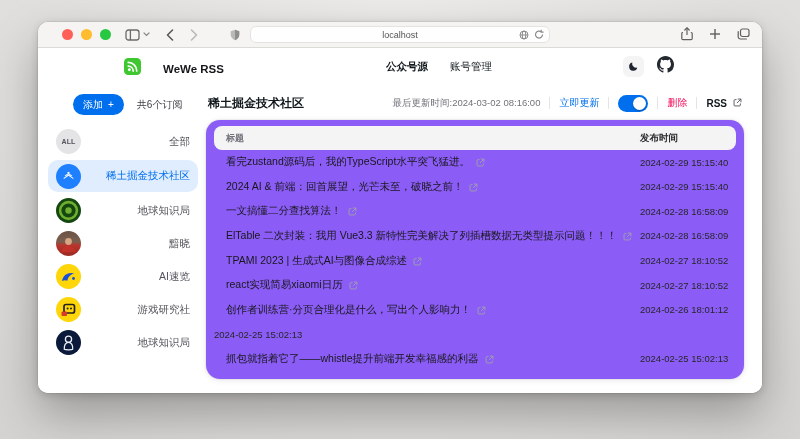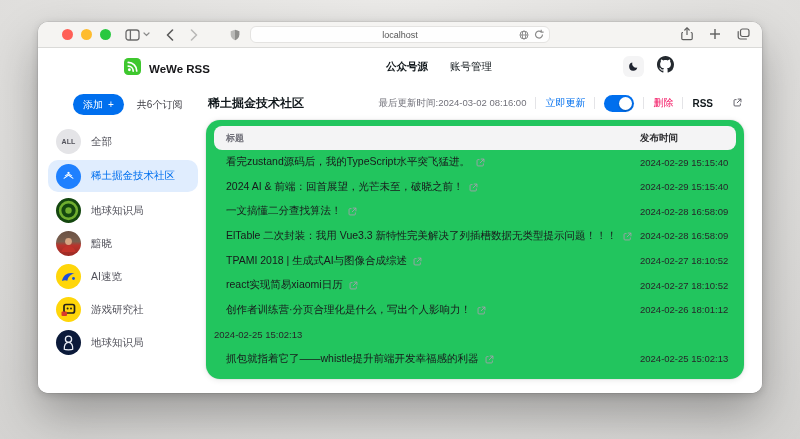--- a/index.html
+++ b/index.html
@@ -33,63 +33,63 @@
     position:absolute; left:212px; top:4px; width:300px; height:17px;
     background:#fefefe; border:1px solid #e4e3e1; border-radius:6px;
     display:flex; align-items:center; justify-content:center;
     font-size:9px; color:#545454;
   }
   .urlicons { position:absolute; right:5px; top:2px; display:flex; gap:5px; align-items:center; color:#8b8b8b; }
   .chrome-right { position:absolute; right:12px; top:5px; display:flex; gap:16px; align-items:center; color:#5f5f5f; }
   
   .app { flex:1; display:flex; flex-direction:column; border-radius:0 0 10px 10px; background:#fff; overflow:hidden; }
   .app-header { flex:0 0 37px; position:relative; }
-  .logo { position:absolute; left:86px; top:10px; display:flex; align-items:center; gap:8px; }
+  .logo { position:absolute; left:86px; top:10px; display:flex; align-items:center; gap:22px; }
   .logo-text { font-size:11.5px; font-weight:700; color:#17171a; }
   .nav { position:absolute; left:348px; top:12px; display:flex; gap:22px; font-size:10.5px; }
   .nav .nav-item { color:#11181c; cursor:default; }
   .nav .nav-item.active { font-weight:700; }
   .hdr-icons { position:absolute; right:88px; top:8px; display:flex; gap:13px; align-items:center; }
   .moon-btn { width:21px; height:21px; border-radius:6px; background:#f4f4f5; display:flex; align-items:center; justify-content:center; }
   
   .main { flex:1; display:flex; padding:7px 18px 14px 10px; min-height:0; }
   .leftcol { flex:0 0 150px; display:flex; flex-direction:column; }
   .left-top { display:flex; align-items:center; gap:13px; margin:2px 0 12px 0;padding-left:25px; }
   .add-btn {
     height:21px; padding:0 10px; border-radius:12px; background:#006fee; color:#fff;
     font-size:10px; display:flex; align-items:center; gap:5px; border:none; cursor:pointer;
   }
   .sub-count { font-size:10px; color:#3f3f46; }
   .side-list { display:flex; flex-direction:column; gap:4px; }
-  .side-item { display:flex; align-items:center; gap:10px; padding:3px 8px; height:29px; border-radius:10px; cursor:pointer; }
+  .side-item { display:flex; align-items:center; gap:10px; padding:3px 8px; height:29px; border-radius:10px; cursor:pointer;justify-content:space-between; }
   .side-item .label { font-size:10.5px; color:#52525b; white-space:nowrap; }
   .side-item.selected { background:#e0edfe; height:32px; }
   .side-item.selected .label { color:#006fee; font-weight:500; }
   .avatar { width:25px; height:25px; border-radius:50%; flex:0 0 25px; display:flex; align-items:center; justify-content:center; overflow:hidden; }
   .av-all { background:#e4e4e7; font-size:7px; font-weight:700; color:#52525b; letter-spacing:.2px; }
   .av-juejin { background:#1e80ff; }
   .av-earth { background:#14470f; }
   .av-photo { background:linear-gradient(180deg,#6b5244 0%,#7a5f4e 42%,#b8342c 58%,#9c2a24 100%); }
   .av-ai { background:#ffd60a; }
   .av-game { background:#ffd60a; }
   .av-tencent { background:#0b1a3a; }
   
   .rightcol { flex:1; display:flex; flex-direction:column; margin-left:8px; min-width:0; }
   .feed-header { display:flex; align-items:center; justify-content:space-between; height:22px; margin:0 2px 6px 2px; }
   .feed-title { font-size:12px; font-weight:700; color:#11181c; }
   .feed-meta { display:flex; align-items:center; gap:9px; font-size:10px; }
   .meta-update { font-size:9.5px; color:#71717a; }
   .meta-sep { width:1px; height:12px; background:#e4e4e7; }
   .meta-refresh { color:#006fee; font-weight:500; cursor:pointer; }
   .meta-delete { color:#f31260; font-weight:500; cursor:pointer; }
-  .meta-rss { color:#11181c; font-weight:700; display:flex; align-items:center; gap:20px; cursor:pointer; }
+  .meta-rss { color:#11181c; font-weight:700; display:flex; align-items:center; gap:6px; cursor:pointer; }
   .toggle { width:30px; height:17px; border-radius:9px; background:#006fee; position:relative; cursor:pointer; }
   .toggle .knob { position:absolute; right:2px; top:2px; width:13px; height:13px; border-radius:50%; background:#fff; box-shadow:0 1px 2px rgba(0,0,0,.25); }
   .card {
-    flex:1; border-radius:14px; background:#22c55e; padding:6px 8px 8px 8px;
+    flex:1; border-radius:14px; background:#8b5cf6; padding:6px 8px 8px 8px;
     box-shadow:0 1px 6px rgba(0,0,0,.10), 0 0 0 1px rgba(0,0,0,.04);
     display:flex; flex-direction:column; min-height:0;
   }
   .thead { flex:0 0 24px; display:flex; align-items:center; background:#f4f4f5; border-radius:8px; font-size:9px; font-weight:700; color:#71717a; }
   .tbody { flex:1; display:flex; flex-direction:column; }
   .trow { flex:1; display:flex; align-items:center; }
   .cell-title { flex:1; min-width:0; padding-left:12px; display:flex; align-items:center; gap:6px; }
   .cell-title .ttext { font-size:10.5px; color:#18181b; white-space:nowrap; overflow:hidden; }
   .cell-time { flex:0 0 96px; font-size:9.5px; color:#27272a; white-space:nowrap; }
   .ext { flex:0 0 auto; }
@@ -355,21 +355,21 @@
                   <span class="ttext">ElTable 二次封装：我用 Vue3.3 新特性完美解决了列插槽数据无类型提示问题！！！</span>
                   <span class="ext"><svg width="9" height="9" viewBox="0 0 12 12">
                       <path d="M4.2 2.2H2.6a1.2 1.2 0 0 0-1.2 1.2v6a1.2 1.2 0 0 0 1.2 1.2h6a1.2 1.2 0 0 0 1.2-1.2V7.8" fill="none" stroke="#a1a1aa" stroke-width="1.2" stroke-linecap="round"></path>
                       <path d="M6.8 1.4h3.8v3.8M10.4 1.6L5.6 6.4" fill="none" stroke="#a1a1aa" stroke-width="1.2" stroke-linecap="round"></path>
                     </svg></span>
                 </span>
               <span class="cell-time">2024-02-28 16:58:09</span>
             </div>
             <div class="trow">
               <span class="cell-title">
-                  <span class="ttext">TPAMI 2018 | 生成式AI与图像合成综述</span>
+                  <span class="ttext">TPAMI 2023 | 生成式AI与图像合成综述</span>
                   <span class="ext"><svg width="9" height="9" viewBox="0 0 12 12">
                       <path d="M4.2 2.2H2.6a1.2 1.2 0 0 0-1.2 1.2v6a1.2 1.2 0 0 0 1.2 1.2h6a1.2 1.2 0 0 0 1.2-1.2V7.8" fill="none" stroke="#a1a1aa" stroke-width="1.2" stroke-linecap="round"></path>
                       <path d="M6.8 1.4h3.8v3.8M10.4 1.6L5.6 6.4" fill="none" stroke="#a1a1aa" stroke-width="1.2" stroke-linecap="round"></path>
                     </svg></span>
                 </span>
               <span class="cell-time">2024-02-27 18:10:52</span>
             </div>
             <div class="trow">
               <span class="cell-title">
                   <span class="ttext">react实现简易xiaomi日历</span>

